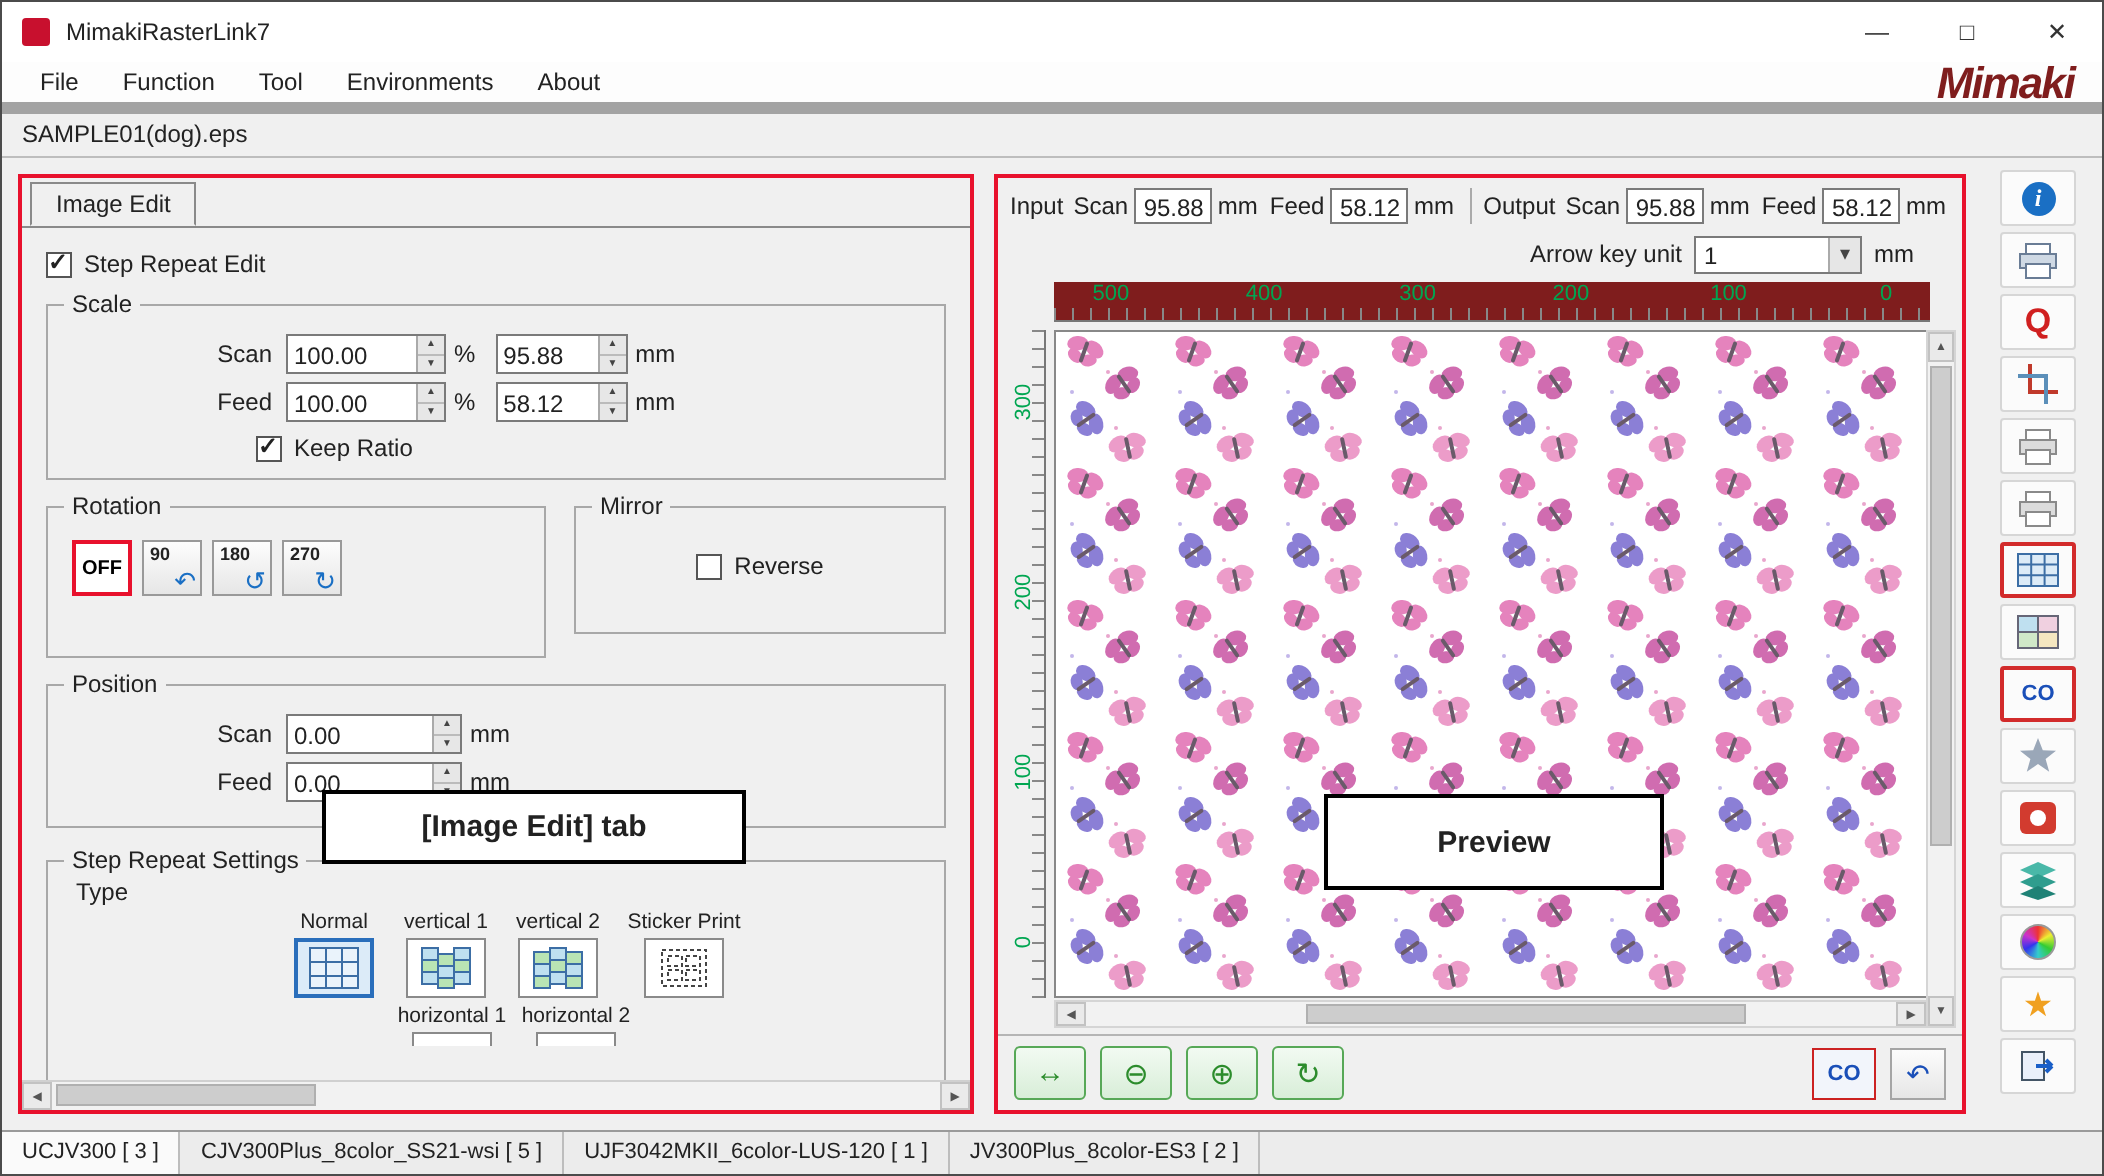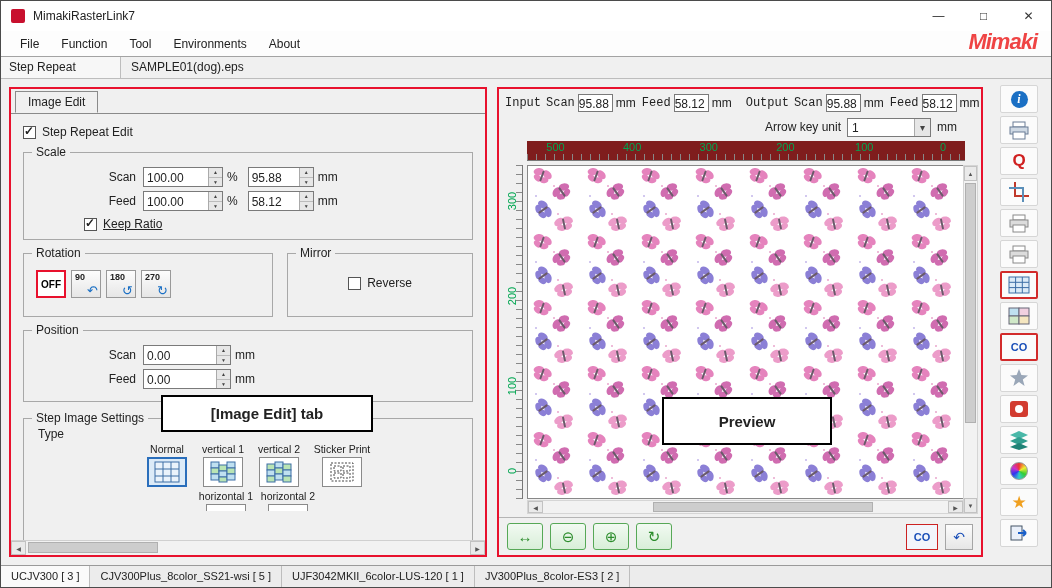--- a/index.html
+++ b/index.html
@@ -6,23 +6,23 @@
   body{width:1052px;height:588px;font-family:"Liberation Sans",sans-serif;font-size:12px;color:#222;}
   *{box-sizing:border-box;}
   .win{position:relative;width:1052px;height:588px;border:1px solid #4b4b4b;background:#f0f0f0;overflow:hidden;}
 
   
   .titlebar{height:30px;background:#ffffff;display:flex;align-items:center;position:relative;}
   .appicon{width:14px;height:14px;margin:0 8px 0 10px;background:#c8102e;border-radius:2px;}
   .wctrl{position:absolute;right:0;top:0;height:30px;display:flex;}
   .wctrl span{width:45px;height:30px;display:flex;align-items:center;justify-content:center;font-size:12px;color:#333;cursor:default;}
   
-  .menubar{height:26px;background:#fdfdfd;border-bottom:1px solid #a3a3a3;display:flex;align-items:center;padding-left:8px;position:relative;}
+  .menubar{height:26px;background:#fdfdfd;border-bottom:6px solid #a3a3a3;display:flex;align-items:center;padding-left:8px;position:relative;}
   .mi{padding:4px 11px;}
-  .brand{position:absolute;right:14px;top:-2px;font-size:22px;font-weight:bold;font-style:italic;color:#ef4444;letter-spacing:-1px;}
+  .brand{position:absolute;right:14px;top:-2px;font-size:22px;font-weight:bold;font-style:italic;color:#7f1d1d;letter-spacing:-1px;}
   
   .jobrow{height:22px;background:#f0f0f0;border-bottom:1px solid #bdbdbd;display:flex;align-items:stretch;}
   .jobtab{width:120px;padding:3px 8px;border-right:1px solid #bdbdbd;background:#f7f7f7;}
   .jobfile{padding:3px 10px;}
 
   .main{position:relative;height:486px;}
 
   
   .lpanel{position:absolute;left:8px;top:8px;width:478px;height:470px;border:2px solid #e8112d;background:#f0f0f0;overflow:hidden;}
   .ietab{position:absolute;top:2px;left:4px;height:22px;padding:3px 12px;border:1px solid #8a8a8a;border-bottom:1px solid #f0f0f0;background:#f0f0f0;z-index:2;}
@@ -37,23 +37,23 @@
   .slabel{width:106px;text-align:right;margin-right:7px;}
   .unit{margin:0 10px 0 4px;}
   .spin{display:inline-flex;border:1px solid #7a7a7a;background:#fff;height:20px;}
   .sv{text-align:left;padding:3px 3px 0 3px;flex:1;}
   .sb{display:flex;flex-direction:column;width:14px;border-left:1px solid #aaa;}
   .sb i{flex:1;display:flex;align-items:center;justify-content:center;background:#e7e7e7;font-style:normal;color:#444;}
   .sb i.su::before{content:"▲";font-size:5px;}
   .sb i.sd::before{content:"▼";font-size:5px;}
   .sb i+i{border-top:1px solid #bbb;}
   .w80{width:80px;} .w68{width:66px;} .w88{width:88px;}
-  .kr{margin-left:54px;margin-top:6px;text-decoration:underline;}
+  .kr{margin-left:98px;margin-top:6px;}
   .rowflex{display:flex;}
-  .rot-group{flex:0 0 250px;height:64px;}
+  .rot-group{flex:0 0 250px;height:76px;}
   .mir-group{flex:1;margin-left:10px;height:64px;}
   .rotrow{display:flex;margin:6px 0 0 6px;}
   .rotbtn{position:relative;width:30px;height:28px;margin-right:5px;border:1px solid #999;background:linear-gradient(#fdfdfd,#e6e6e6);padding:0;font-family:inherit;}
   .rotbtn.off{border:2px solid #e8112d;background:#fff;font-weight:bold;font-size:10px;}
   .rn{position:absolute;top:1px;left:3px;font-size:9px;font-weight:bold;color:#222;}
   .ra{position:absolute;bottom:-1px;right:2px;font-size:13px;color:#1a6fc4;line-height:1.1;}
   .mirinner{display:flex;align-items:center;justify-content:center;margin-top:12px;}
   .pos-group{padding-bottom:8px;}
   
   .srs-group{height:160px;margin-top:16px;}
@@ -76,21 +76,21 @@
   .sbtn{width:15px;height:100%;background:#eaeaea;border:1px solid #c2c2c2;display:flex;align-items:center;justify-content:center;color:#555;}
   .sbtn::before{font-size:6px;}
   .sbtn.l::before{content:"◀";} .sbtn.r::before{content:"▶";}
   .sbtn.u::before{content:"▲";} .sbtn.d::before{content:"▼";}
   .strack{flex:1;position:relative;}
   .sthumb{position:absolute;background:#cdcdcd;border:1px solid #b0b0b0;}
 
   
   .rpanel{position:absolute;left:496px;top:8px;width:486px;height:470px;border:2px solid #e8112d;background:#f0f0f0;overflow:hidden;}
   .fieldrow{position:absolute;top:3px;left:4px;right:4px;height:22px;display:flex;align-items:center;}
-  .flab{margin:0 3px 0 2px;font-family:Liberation Mono, monospace;}
+  .flab{margin:0 3px 0 2px;}
   .fbox{width:56px;height:18px;border:1px solid #7a7a7a;background:#fff;text-align:right;padding:2px 3px 0 0;}
   .funit{margin:0 4px 0 3px;}
   .fdiv{width:1px;height:18px;background:#aaa;margin:0 4px;}
   .arrowrow{position:absolute;top:27px;left:0;right:24px;height:22px;display:flex;align-items:center;justify-content:flex-end;gap:6px;}
   .ddl{display:inline-flex;width:84px;height:19px;border:1px solid #7a7a7a;background:#fff;}
   .ddv{flex:1;padding:2px 4px 0 4px;}
   .ddb{width:16px;background:#e6e6e6;border-left:1px solid #aaa;display:flex;align-items:center;justify-content:center;color:#444;}
   .ddb::before{content:"▾";font-size:10px;}
   .hruler{position:absolute;top:52px;left:28px;right:16px;height:20px;border-bottom:1px solid #777;background:#7f1d1d;}
   .hrl{position:absolute;top:0;font-size:11px;color:#00a651;transform:translateX(-50%);}
@@ -142,21 +142,20 @@
   <div class="menubar">
     <span class="mi">File</span>
     <span class="mi">Function</span>
     <span class="mi">Tool</span>
     <span class="mi">Environments</span>
     <span class="mi">About</span>
     <span class="brand">Mimaki</span>
   </div>
 
   <div class="jobrow">
-    <span class="jobtab">Step Repeat</span>
     <span class="jobfile">SAMPLE01(dog).eps</span>
   </div>
 
   <div class="main">
 
     <div class="lpanel">
       <div class="ietab">Image Edit</div>
       <div class="tabline"></div>
 
       <div class="lcontent">
@@ -262,21 +261,21 @@
               <span class="sb">
                   <i class="su"></i>
                   <i class="sd"></i>
                 </span>
             </span>
             <span class="unit">mm</span>
           </div>
         </div>
 
         <div class="group srs-group">
-          <span class="glabel">Step Image Settings</span>
+          <span class="glabel">Step Repeat Settings</span>
           <div class="typelabel">Type</div>
           <div class="typegrid">
             <div class="tcell">
               <span class="tlab">Normal</span>
               <button class="typebtn selected">
                 <svg width="26" height="22" viewBox="0 0 26 22">
                   <rect x="1" y="1" width="24" height="20" fill="#eaf3fb" stroke="#3c6ea5"></rect>
                   <path d="M9 1v20M17 1v20M1 8h24M1 15h24" stroke="#3c6ea5" fill="none"></path>
                 </svg>
               </button>

